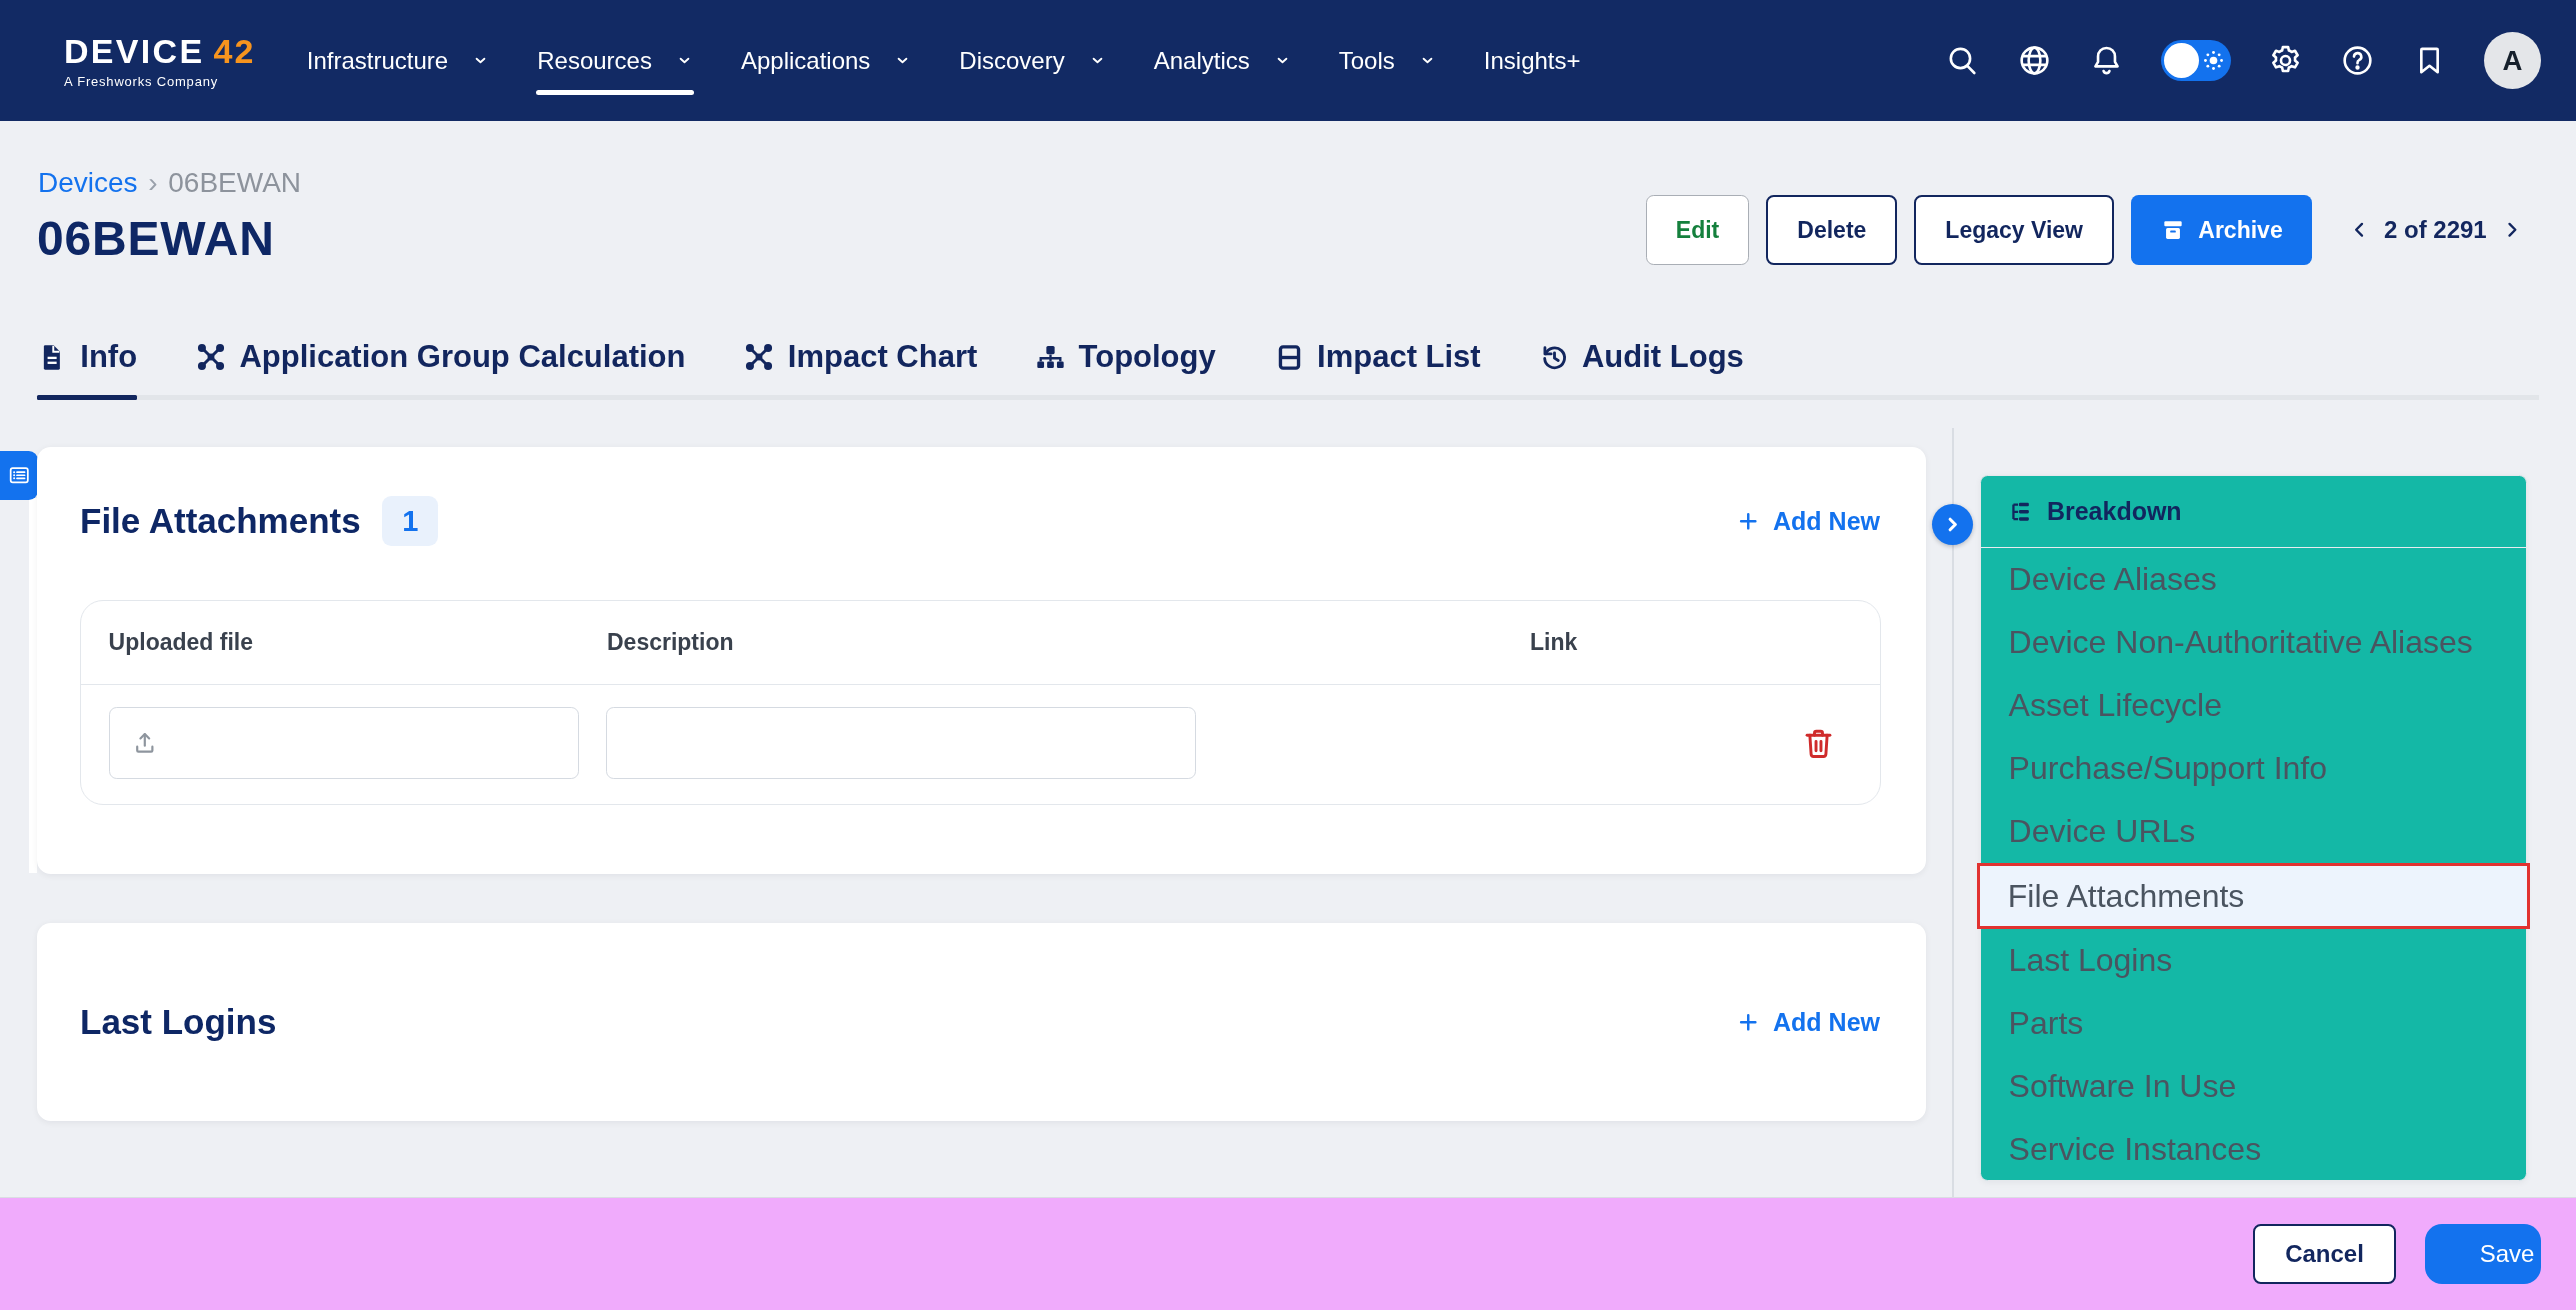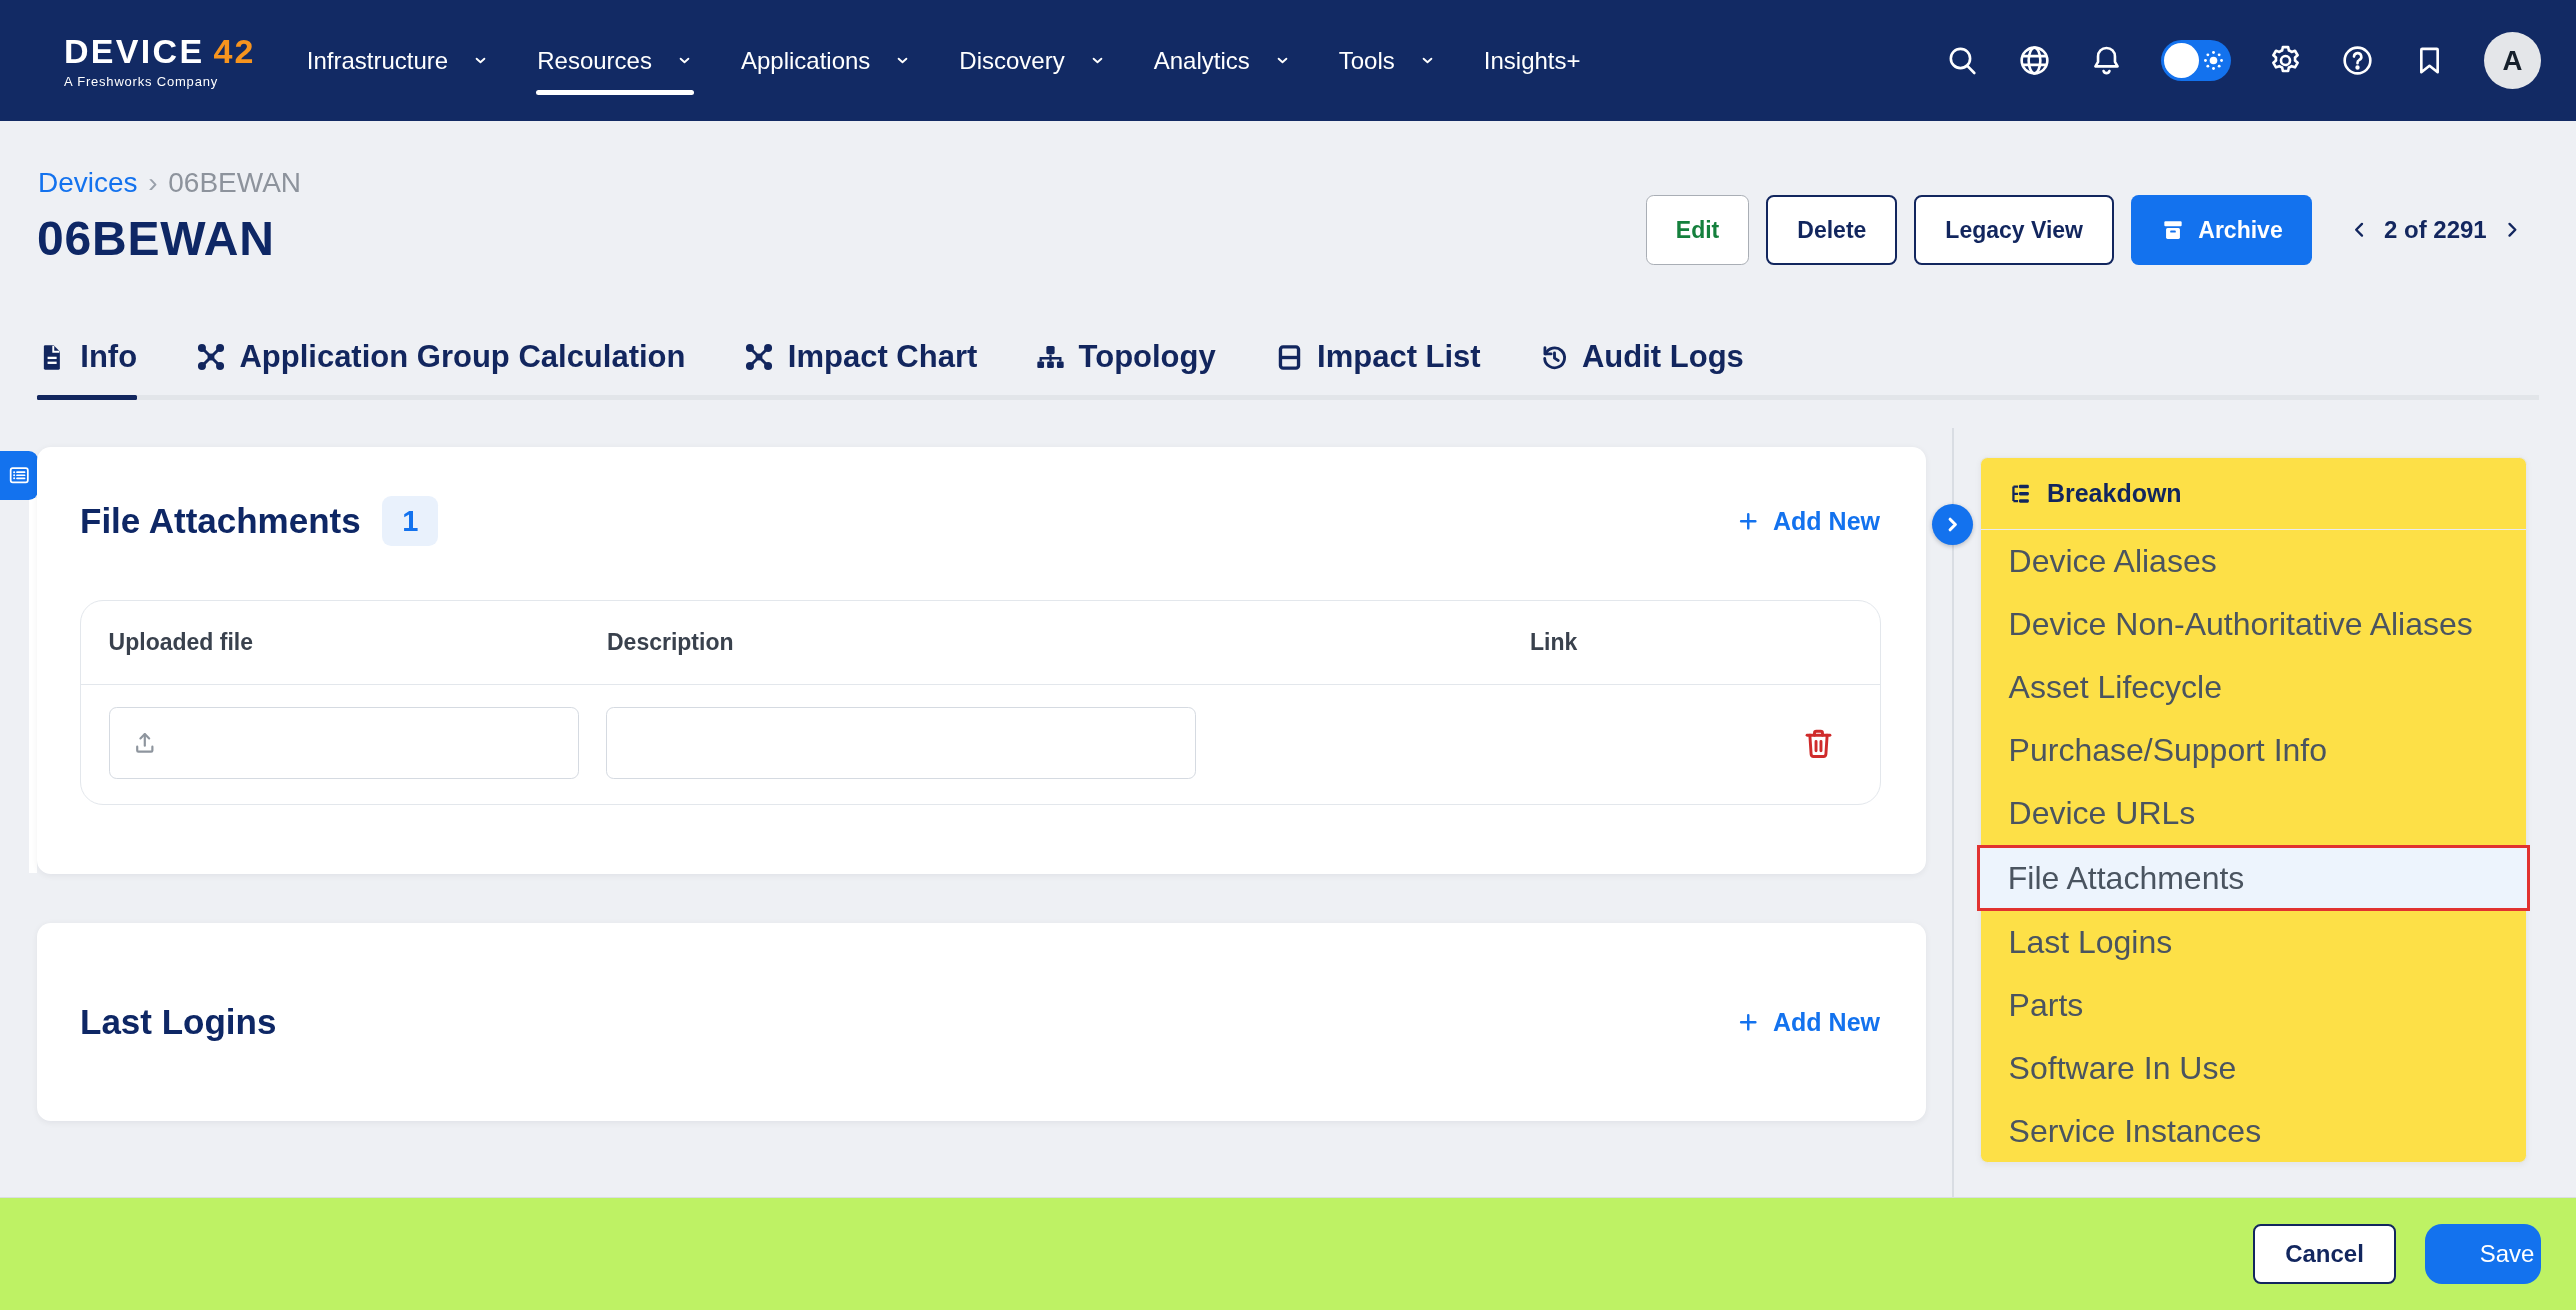--- a/index.html
+++ b/index.html
@@ -90,31 +90,31 @@
   .card-ll{ left:37px; top:923px; width:1889px; height:198px; display:flex; align-items:center;
     padding:0 46px 0 43px; }
 
   
   .vdivider{ position:absolute; left:1952px; top:428px; width:1.5px; height:769px; background:#d9dde3; }
   .collapse-btn{ position:absolute; left:1932px; top:504px; width:41px; height:41px; border-radius:50%;
     background:#1372ee; display:flex; align-items:center; justify-content:center; cursor:pointer;
     box-shadow:0 1.5px 4.6px rgba(16,24,40,.25); }
 
   
-  .sidebar{ position:absolute; left:1980px; top:457px; width:547px; height:706px; background:#fde047;
+  .sidebar{ position:absolute; left:1980px; top:475px; width:547px; height:706px; background:#14b8a6;
     border:1.5px solid #e5e8ec; border-radius:7.7px; box-shadow:0 1.5px 6.1px rgba(16,24,40,.05); }
   .sb-head{ height:72px; display:flex; align-items:center; gap:12.3px; padding-left:26px;
     border-bottom:1.5px solid #e9ebef; color:#12265e; font-size:25px; font-weight:bold; }
   .sb-item{ height:63px; display:flex; align-items:center; padding-left:27.6px; font-size:32px;
     color:#4a5460; cursor:pointer; }
   .sb-item.highlighted{ position:relative; left:-3.8px; width:calc(100% + 7.7px); height:66px;
     background:#edf4fd; border:3.8px solid #e13230; }
 
   
-  .footer{ position:absolute; left:0; bottom:0; width:2576px; height:113px; background:#bef264;
+  .footer{ position:absolute; left:0; bottom:0; width:2576px; height:113px; background:#f0abfc;
     border-top:1.5px solid #dadde2; display:flex; align-items:center; justify-content:flex-end;
     gap:29px; padding-right:35px; }
   .btn-cancel{ width:143px; height:60px; border:2.3px solid #12265e; border-radius:7.7px; background:#fff;
     color:#12265e; font-size:24px; font-weight:bold; display:flex; align-items:center; justify-content:center; cursor:pointer; }
   .btn-save{ width:116px; height:60px; border:none; border-radius:17px; background:#1372ee; color:#fff;
     font-size:24px; font-weight:normal; display:flex; align-items:center; justify-content:center; cursor:pointer;padding-left:48px; }
 </style>
 </head>
 <body>
 

